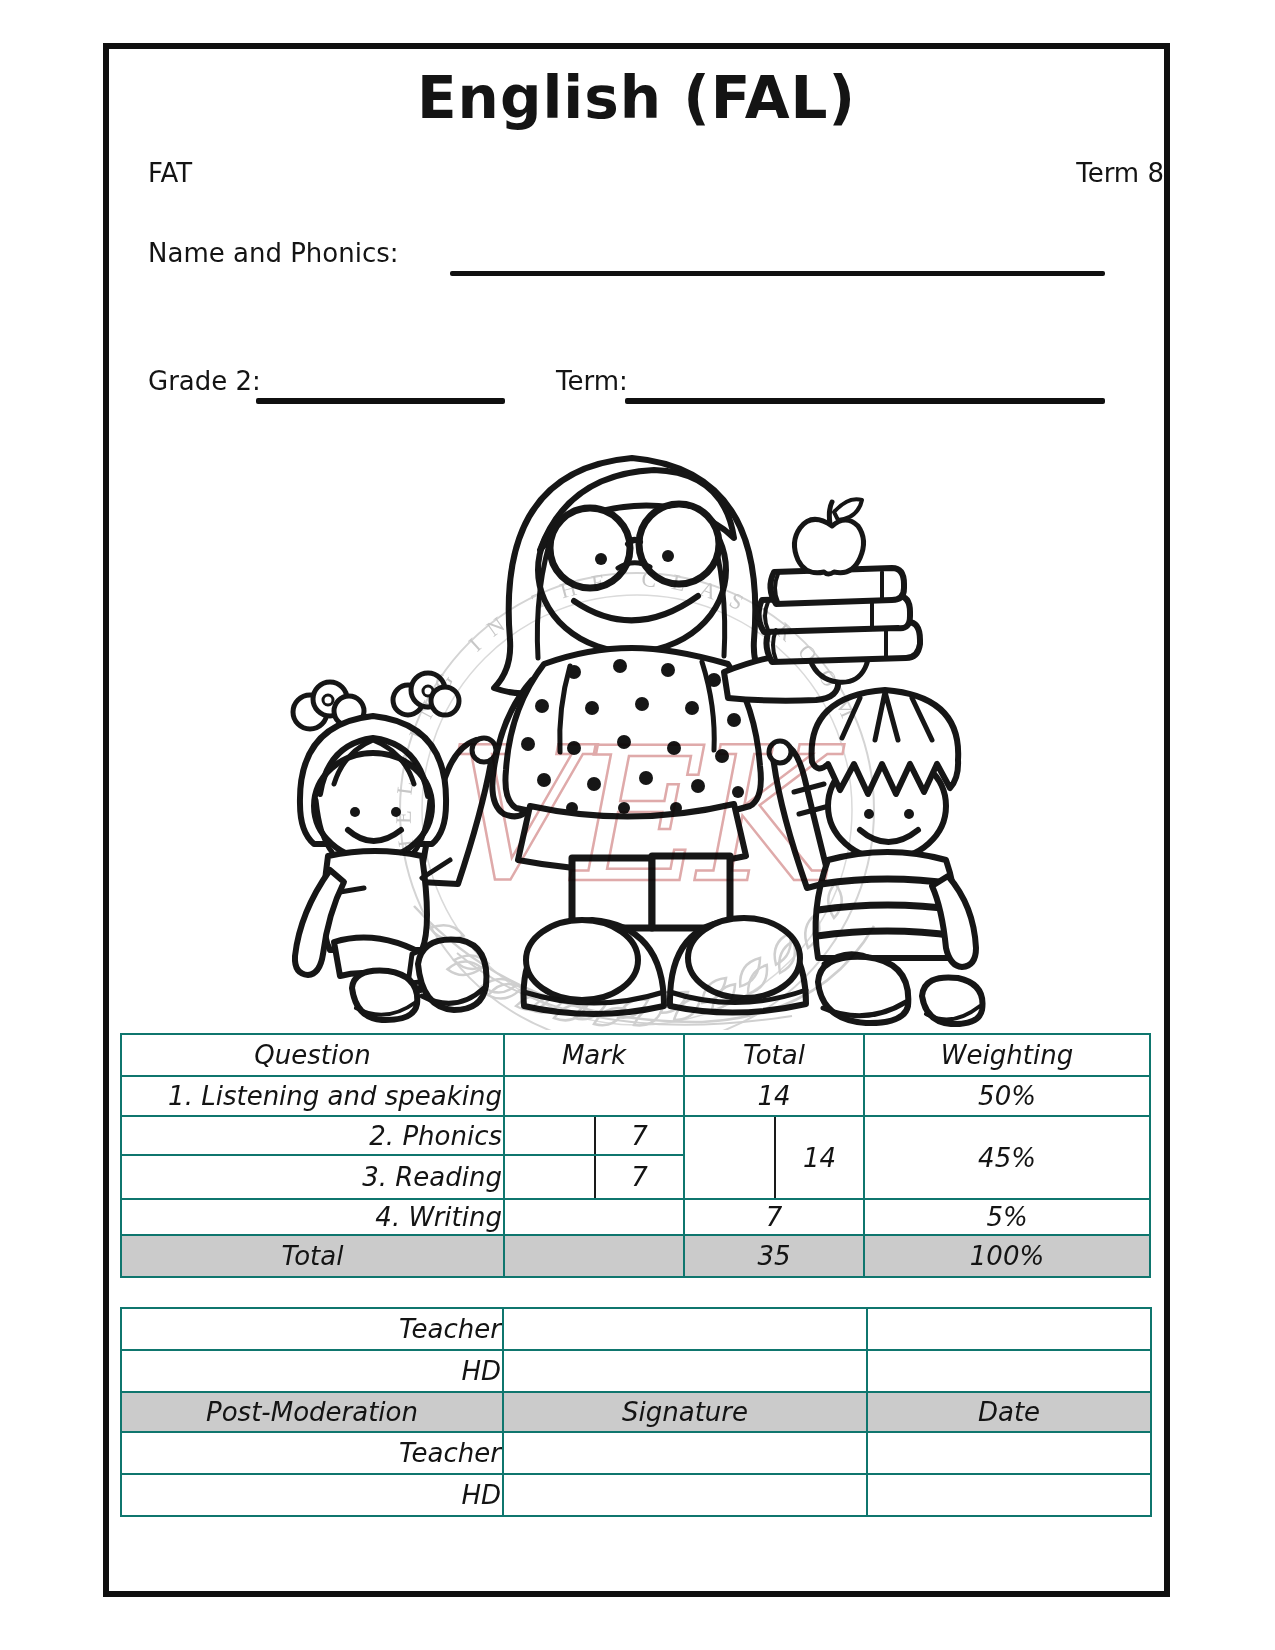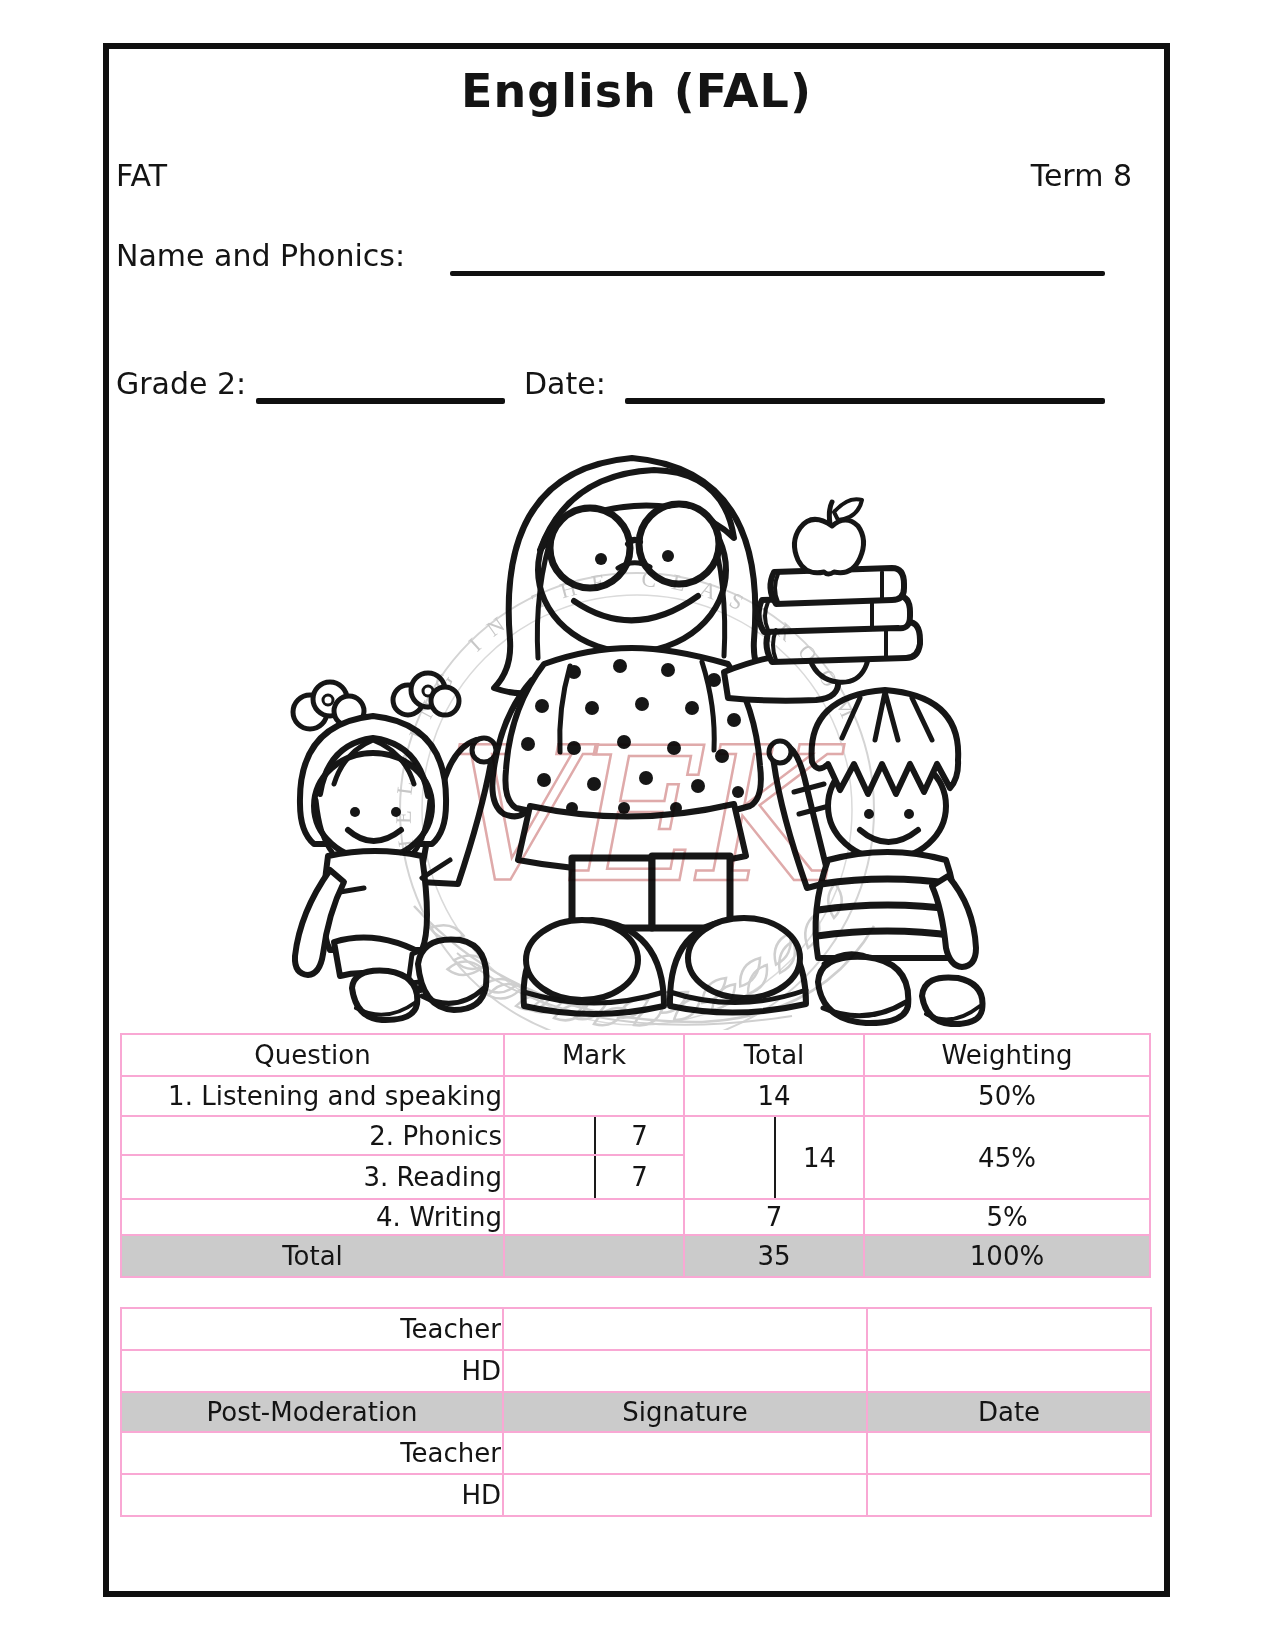--- a/index.html
+++ b/index.html
@@ -7,38 +7,38 @@
     width:1275px;height:1650px;position:relative;overflow:hidden;
     font-family:"DejaVu Sans", sans-serif;color:#141414;
   }
   .abs{position:absolute;}
   .frame{
     left:103px;top:43px;width:1055px;height:1542px;
     border:6px solid #0f0f0f;background:transparent;
   }
   .title{
     left:103px;top:64px;width:1067px;text-align:center;
-    font-size:46px;font-weight:bold;letter-spacing:1px;
+    font-size:58px;font-weight:bold;letter-spacing:1px;
   }
-  .lbl{font-size:30px;white-space:nowrap;}
+  .lbl{font-size:26px;white-space:nowrap;margin-left:32px;}
   .fat{left:116px;top:158px;}
   .term{left:860px;top:158px;width:272px;text-align:right;}
   .name-label{left:116px;top:238px;}
   .grade-label{left:116px;top:366px;}
   .date-label{left:524px;top:366px;}
   .rule{background:#101010;border-radius:2px;}
   .rule-name{left:450px;top:271px;width:655px;height:5px;}
   .rule-grade{left:256px;top:398px;width:249px;height:6px;}
   .rule-date{left:625px;top:398px;width:480px;height:6px;}
   .illustration{left:272px;top:408px;width:720px;height:622px;}
 
   table{border-collapse:collapse;table-layout:fixed;font-size:26px;color:#141414;}
   table.marks{left:120px;top:1033px;width:1029px;border:2px solid #1a1a1a;}
   table.moderation{left:120px;top:1307px;width:1030px;border:2px solid #1a1a1a;}
-  td{border:2px solid #f9a8d4;vertical-align:middle;overflow:hidden;}
+  td{border:2px solid #0f766e;vertical-align:middle;overflow:hidden;font-style:italic;}
   td.q{text-align:right;padding-left:14px;}
   .cen{text-align:center;}
   tr.shade td{background:#cbcbcb;}
   .marks tr.h-hdr td{height:38px;}
   .marks tr.h-r1 td{height:36px;}
   .marks tr.h-r2 td{height:35px;}
   .marks tr.h-r3 td{height:40px;}
   .marks tr.h-r4 td{height:32px;border-radius:11px;}
   .marks tr.h-tot td{height:38px;}
   td.split{position:relative;padding:0;}
@@ -57,21 +57,21 @@
 
 <div class="abs title">English (FAL)</div>
 <div class="abs lbl fat">FAT</div>
 <div class="abs lbl term">Term 8</div>
 
 <div class="abs lbl name-label">Name and Phonics:</div>
 <div class="abs rule rule-name"></div>
 
 <div class="abs lbl grade-label">Grade 2:</div>
 <div class="abs rule rule-grade"></div>
-<div class="abs lbl date-label">Date:</div>
+<div class="abs lbl date-label">Term:</div>
 <div class="abs rule rule-date"></div>
 
 <div class="abs illustration">
 <svg viewBox="0 0 720 622" width="720" height="622" xmlns="http://www.w3.org/2000/svg">
   <defs>
     <path id="leaf" d="M0,0 Q13,-19 32,-13 Q21,7 0,0 Z"></path>
   </defs>
 
   <g stroke="#161616" stroke-width="6" fill="#ffffff" stroke-linecap="round" stroke-linejoin="round">
 

